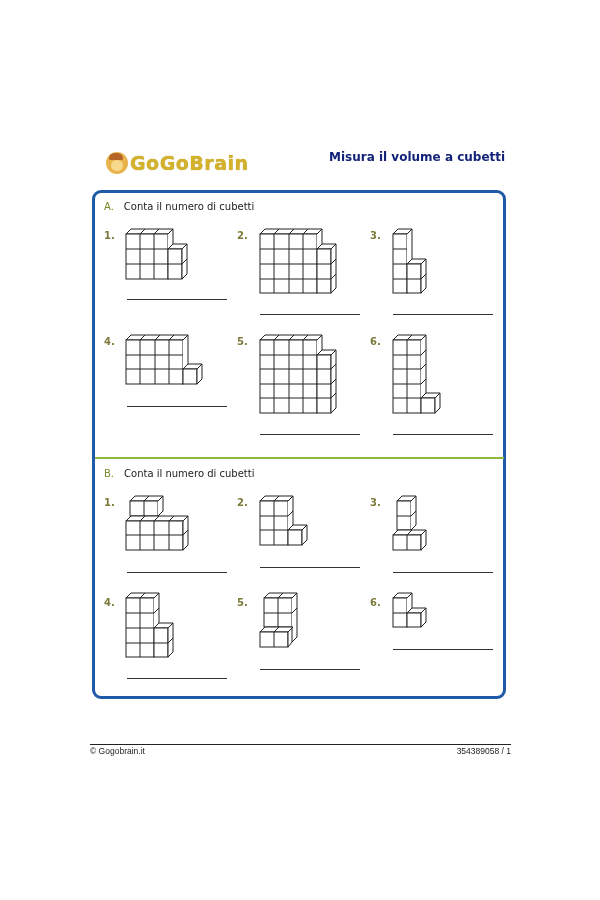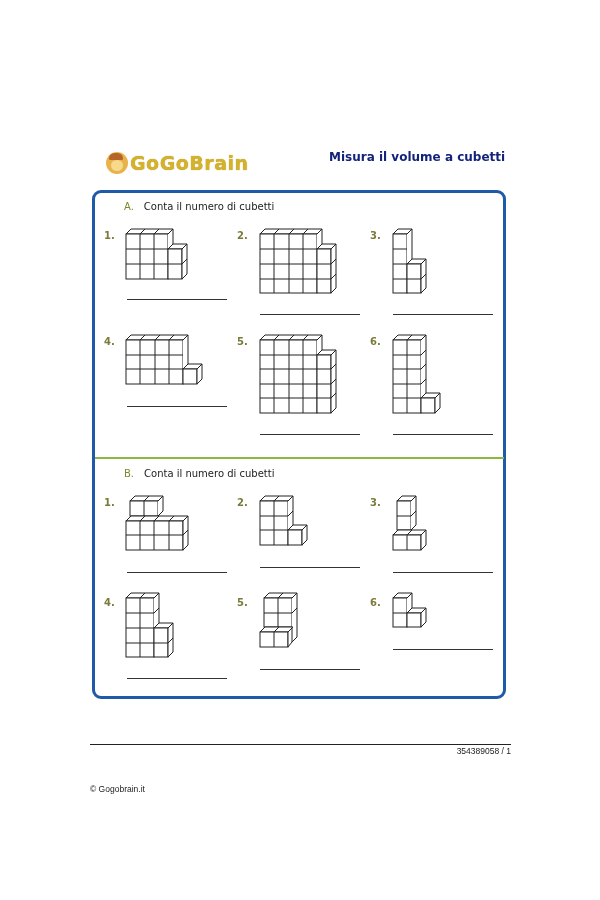--- a/index.html
+++ b/index.html
@@ -4,28 +4,28 @@
 <style>
   html,body{margin:0;padding:0;background:#fff;}
   body{width:600px;height:900px;position:relative;font-family:"DejaVu Sans",sans-serif;overflow:hidden;}
   .logo{position:absolute;left:106px;top:150px;height:26px;display:flex;align-items:center;}
   .logo-face{width:22px;height:22px;border-radius:50%;background:#e8b34a;position:relative;margin-right:2px;}
   .logo-face:before{content:"";position:absolute;left:5px;top:8px;width:12px;height:11px;border-radius:50%;background:#f7d98c;}
   .logo-face:after{content:"";position:absolute;left:3px;top:1px;width:14px;height:7px;border-radius:7px 7px 2px 2px;background:#b5652a;}
   .logo-text{font-family:"DejaVu Sans",sans-serif;font-weight:bold;font-size:19px;color:#d4b22b;letter-spacing:0.5px;text-shadow:0 0 1px #a88a10;}
   .title{position:absolute;left:292px;top:150px;font-size:12px;font-weight:bold;color:#13237a;margin-left:37px;}
   .frame{position:absolute;left:92px;top:190px;width:414px;height:509px;border:3px solid #1f5aa8;border-radius:9px;box-sizing:border-box;}
-  .section-head{position:absolute;font-size:10px;color:#222;margin-left:20px;}
+  .section-head{position:absolute;font-size:10px;color:#222;}
   .section-head .letter{color:#7b8a2a;margin-right:10px;}
   .divider{position:absolute;left:95px;top:457px;width:409px;height:2px;background:#8ab840;}
   .num{position:absolute;font-size:10px;font-weight:bold;color:#7b7a3a;}
   .line{position:absolute;height:1px;background:#333;width:100px;}
   svg.cubes{position:absolute;overflow:visible;}
   .footer-rule{position:absolute;left:90px;top:744px;width:421px;height:1px;background:#222;}
-  .footer-left{position:absolute;left:90px;top:784px;font-family:"Liberation Sans",sans-serif;font-size:8.5px;color:#222;}
+  .footer-left{position:absolute;left:90px;top:746px;font-family:"Liberation Sans",sans-serif;font-size:8.5px;color:#222;}
   .footer-right{position:absolute;right:89px;top:746px;font-family:Liberation Sans, sans-serif;font-size:8.5px;color:#222;}
 </style>
 </head>
 <body>
 
 <div class="logo">
   <span class="logo-face"></span>
   <span class="logo-text">GoGoBrain</span>
 </div>
 <div class="title">Misura il volume a cubetti</div>

